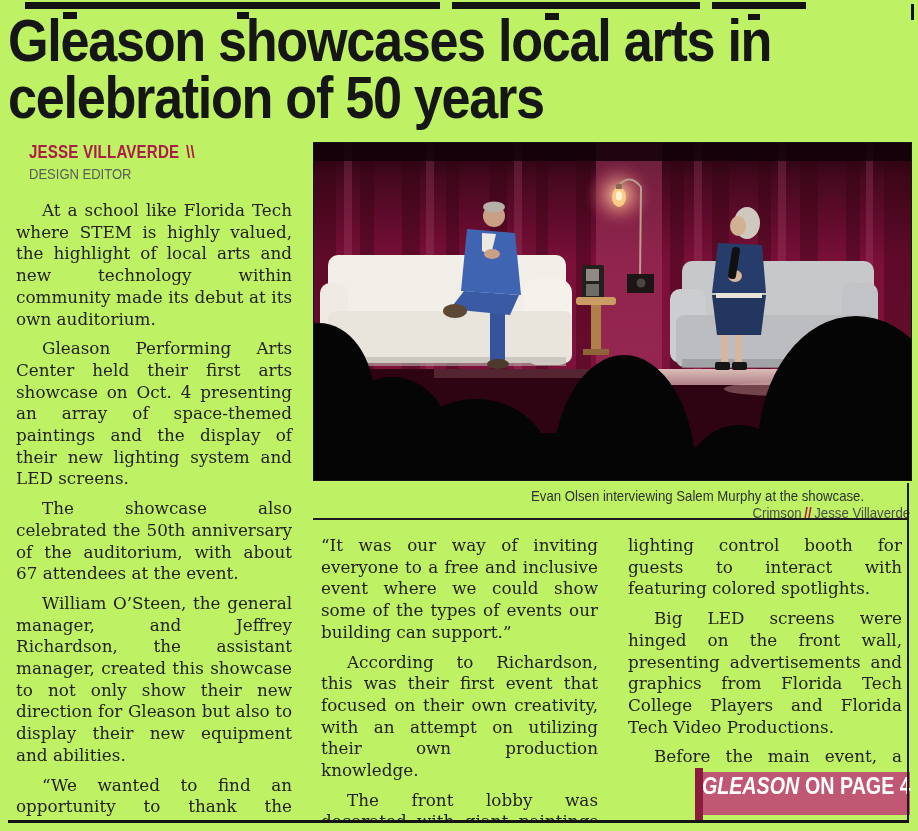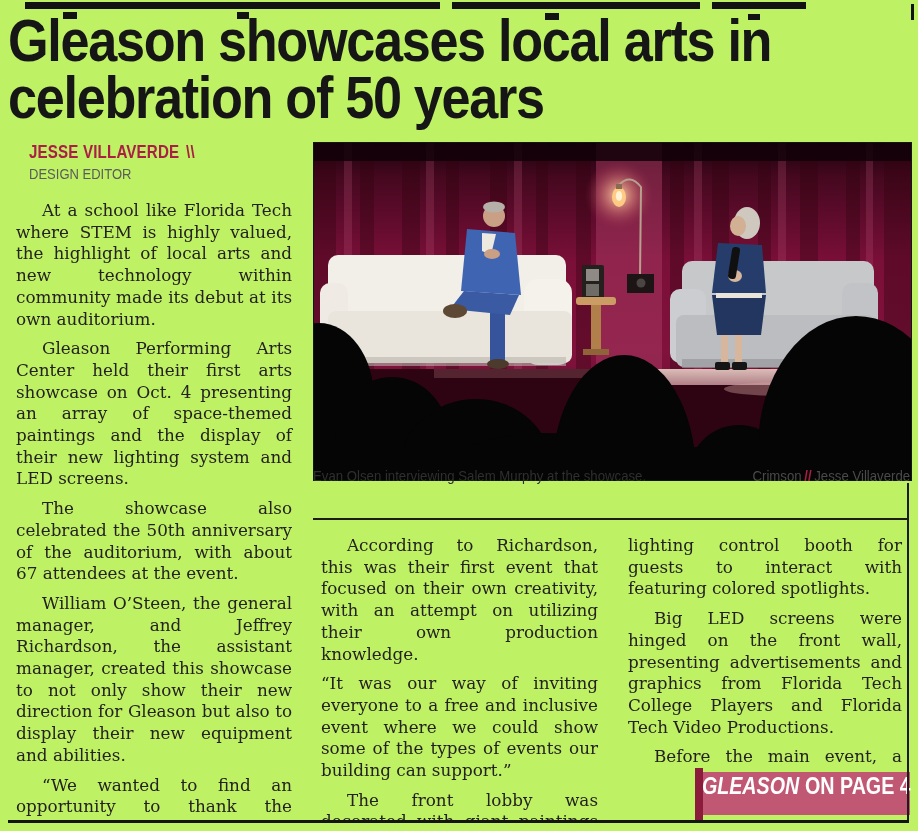--- a/index.html
+++ b/index.html
@@ -26,22 +26,22 @@
   #col-left   { left:8px;   top:192px; width:292px; height:626px; }
   #col-middle { left:313px; top:527px; width:293px; height:294px; }
   #col-right  { left:620px; top:527px; width:290px; height:240px; }
   .para { margin:8px; }
   .para.indent { text-indent:26px; }
   
   .photo-frame { position:absolute; left:313px; top:142px; width:597px; height:337px;
                  border:1px solid #151515; box-sizing:content-box; background:#200310; }
   .photo-frame svg { display:block; }
   
-  .caption-row { position:absolute; left:313px; top:467px; width:597px;
-                 display:flex; justify-content:space-between; align-items:flex-end; }
+  .caption-row { position:absolute; left:313px; top:487px; width:597px;
+                 display:flex; justify-content:space-between; align-items:flex-end;flex-direction:column; }
   .caption-text { font-size:15px; color:#2f2f2f; transform:scaleX(0.88);
                   transform-origin:left center; white-space:nowrap; }
   .credit { font-size:15px; color:#4a4a4a; transform:scaleX(0.88);
             transform-origin:right center; white-space:nowrap; }
   .credit .sep { color:#ab1e45; font-weight:bold; padding:0 3px; }
   .caption-rule { position:absolute; left:313px; top:518px; width:595px; height:2px; background:#1c1c1c; }
   .right-rule   { position:absolute; left:907px; top:483px; width:2px; height:337px; background:#1c1c1c; }
   .bottom-rule  { position:absolute; left:8px;  top:820px; width:901px; height:3px; background:#141414; }
   
   .banner-bar { position:absolute; left:695px; top:768px; width:8px; height:53px; background:#8c1c3c; }
@@ -213,22 +213,22 @@
     </svg>
   </div>
 
   <div class="caption-row">
     <span class="caption-text">Evan Olsen interviewing Salem Murphy at the showcase.</span>
     <span class="credit"><span>Crimson</span><span class="sep">//</span><span>Jesse Villaverde</span></span>
   </div>
   <div class="caption-rule"></div>
 
   <div class="col" id="col-middle">
+      <p class="para">“It was our way of inviting everyone to a free and inclusive event where we could show some of the types of events our building can support.”</p>
       <p class="para indent">According to Richardson, this was their first event that focused on their own creativity, with an attempt on utilizing their own production knowledge.</p>
-      <p class="para">“It was our way of inviting everyone to a free and inclusive event where we could show some of the types of events our building can support.”</p>
       <p class="para indent">The front lobby was decorated with giant paintings from local artists Christopher Maslow and Mark Gilliam, as well as having a</p>
     </div>
   <div class="col" id="col-right">
       <p class="para">lighting control booth for guests to interact with featuring colored spotlights.</p>
       <p class="para indent">Big LED screens were hinged on the front wall, presenting advertisements and graphics from Florida Tech College Players and Florida Tech Video Productions.</p>
       <p class="para indent">Before the main event, a special VIP event was held on stage for</p>
     </div>
 
   <div class="banner-bar"></div>
   <div class="banner">

